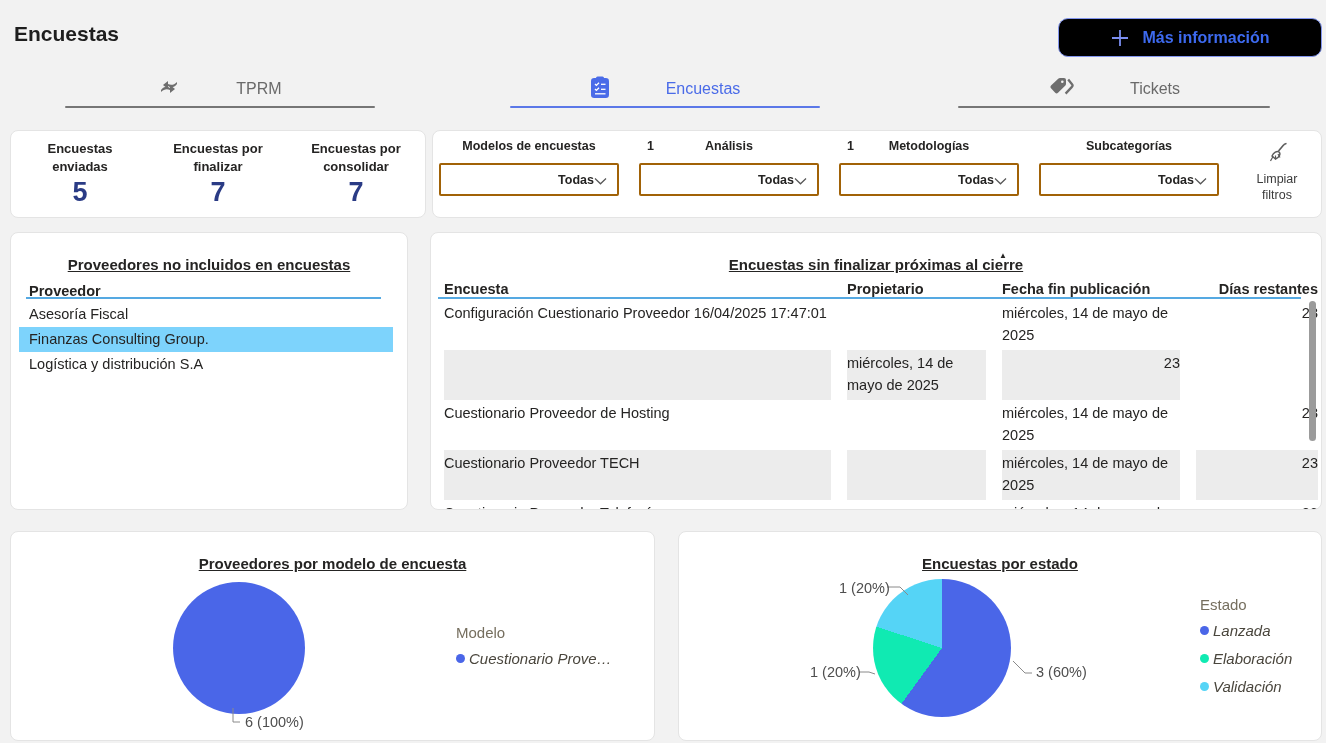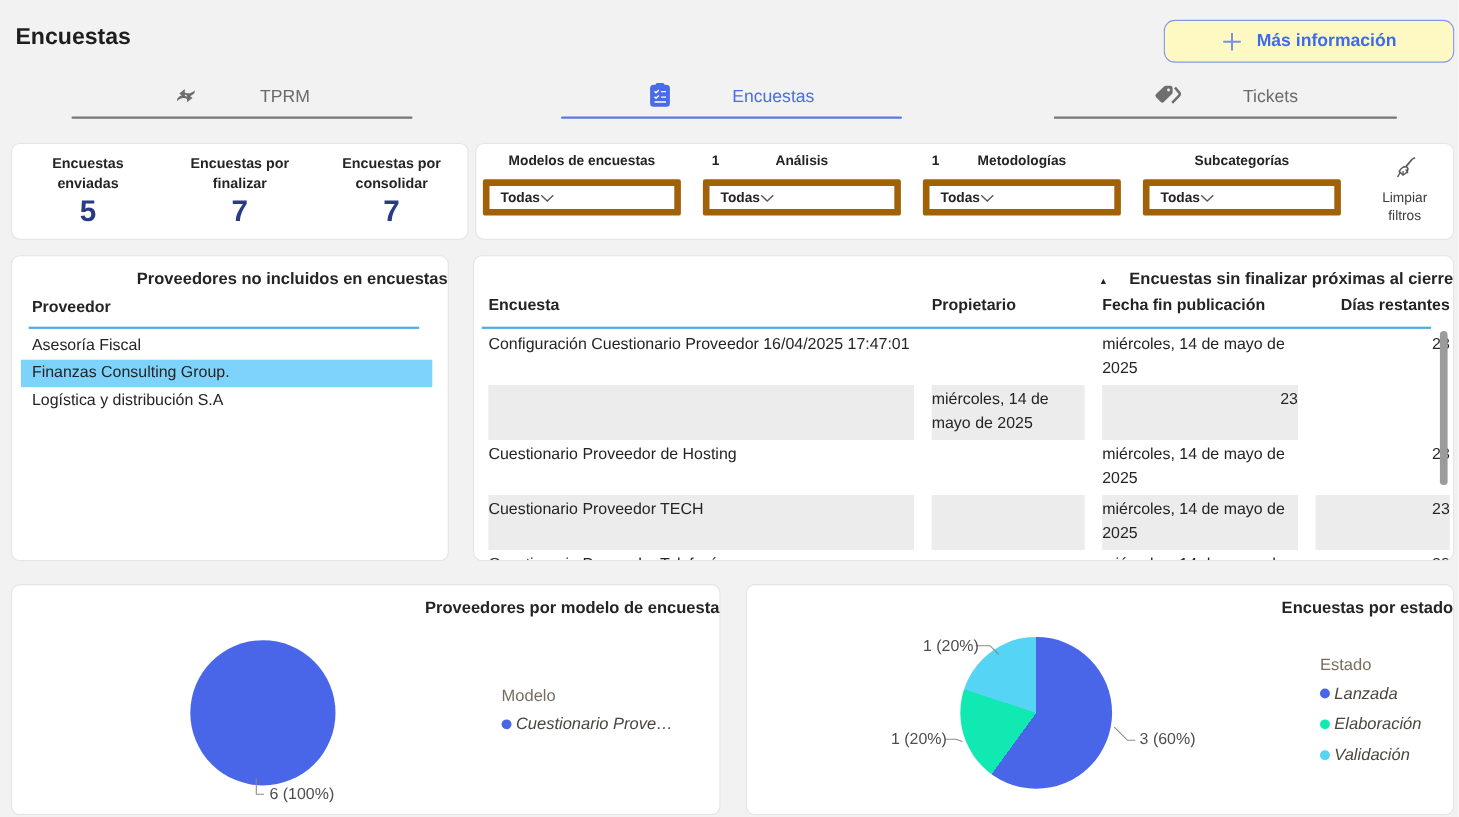--- a/index.html
+++ b/index.html
@@ -2,21 +2,21 @@
 <html><head>
 <meta charset="utf-8">
 <style>
   html,body{margin:0;padding:0;}
   .stage{position:relative;width:1326px;height:743px;background:#F2F2F2;overflow:hidden;
          font-family:"Liberation Sans",sans-serif;color:#252423;}
   .card{position:absolute;background:#FFFFFF;border:1px solid #E4E4E4;border-radius:8px;box-sizing:border-box;}
 
   
   .page-title{position:absolute;left:14px;top:22px;font-size:21px;font-weight:700;color:#1E1E1E;}
-  .more-info{position:absolute;left:1058px;top:18px;width:262px;height:37px;background:#fef9c3;
+  .more-info{position:absolute;left:1058px;top:18px;width:262px;height:37px;background:#000000;
              border:1.5px solid #8396EF;border-radius:10px;display:flex;align-items:center;
              justify-content:center;gap:12px;cursor:pointer;}
   .more-info .plus{display:flex;align-items:center;}
   .more-info .lbl{font-size:16px;font-weight:600;color:#3D6AEF;}
 
   
   .tab{position:absolute;top:74px;height:34px;}
   .tab .row{position:relative;height:30px;display:flex;align-items:center;justify-content:center;gap:56px;}
   .tab .t-label{font-size:16px;color:#6A6A6A;}
   .tab .underline{position:absolute;left:0;right:0;bottom:0;height:2.5px;background:#767676;border-radius:2px;}
@@ -30,30 +30,30 @@
   .kpi-card{left:10px;top:130px;width:416px;height:88px;display:flex;align-items:center;}
   .kpi{flex:1;display:flex;flex-direction:column;align-items:center;justify-content:center;}
   .kpi .k-label{font-size:13px;font-weight:700;text-align:center;line-height:1.35;width:118px;}
   .kpi .k-value{font-size:27px;font-weight:600;color:#2A3B85;margin-top:1px;}
 
   
   .filters-card{left:432px;top:130px;width:890px;height:88px;}
   .fgroup{position:absolute;top:8px;width:180px;}
   .fgroup .f-head{position:relative;height:20px;text-align:center;font-size:12.5px;font-weight:700;}
   .fgroup .f-count{position:absolute;left:8px;top:0;font-size:12.5px;font-weight:700;}
-  .dropdown{margin-top:4px;height:33px;border:6px solid #a16207;background:#fff;border-radius:2px;
-            display:flex;align-items:center;justify-content:flex-start;padding:0 10px;cursor:pointer;box-sizing:border-box;}
+  .dropdown{margin-top:4px;height:33px;border:2px solid #a16207;background:#fff;border-radius:2px;
+            display:flex;align-items:center;justify-content:flex-end;padding:0 10px;cursor:pointer;box-sizing:border-box;}
   .dropdown .d-value{font-size:12.5px;font-weight:700;}
   .clear-filters{position:absolute;left:800px;top:10px;width:88px;text-align:center;cursor:pointer;}
   .clear-filters .c-label{font-size:12.5px;color:#3B3B3B;line-height:1.3;margin-top:2px;width:60px;margin-left:auto;margin-right:auto;}
 
   
   .providers-card{left:10px;top:232px;width:398px;height:278px;overflow:hidden;}
   .pending-card{left:430px;top:232px;width:892px;height:278px;overflow:hidden;}
-  .vis-title{text-align:right;font-size:15px;font-weight:600;margin-top:12px;}
+  .vis-title{text-align:center;font-size:15px;font-weight:600;margin-top:23px;text-decoration:underline;}
   .prov-header{margin:10px 0 0 18px;font-size:14.5px;font-weight:600;}
   .prov-underline{position:absolute;left:15px;right:26px;top:64px;height:1.5px;background:#55A9E2;}
   .prov-rows{position:absolute;left:8px;right:14px;top:69px;}
   .prov-row{height:25px;line-height:25px;padding-left:10px;font-size:14.5px;}
   .prov-row.alt{background:#7dd3fc;}
 
   .grid-row{display:grid;grid-template-columns:387px 139px 178px 122px;column-gap:16px;margin-left:13px;}
   .pend-header{position:relative;margin-top:8px;font-size:14.5px;font-weight:600;}
   .pend-header .col-dias{text-align:right;}
   .sort-arrow{position:absolute;font-size:8px;top:18px;left:568px;color:#252423;}

